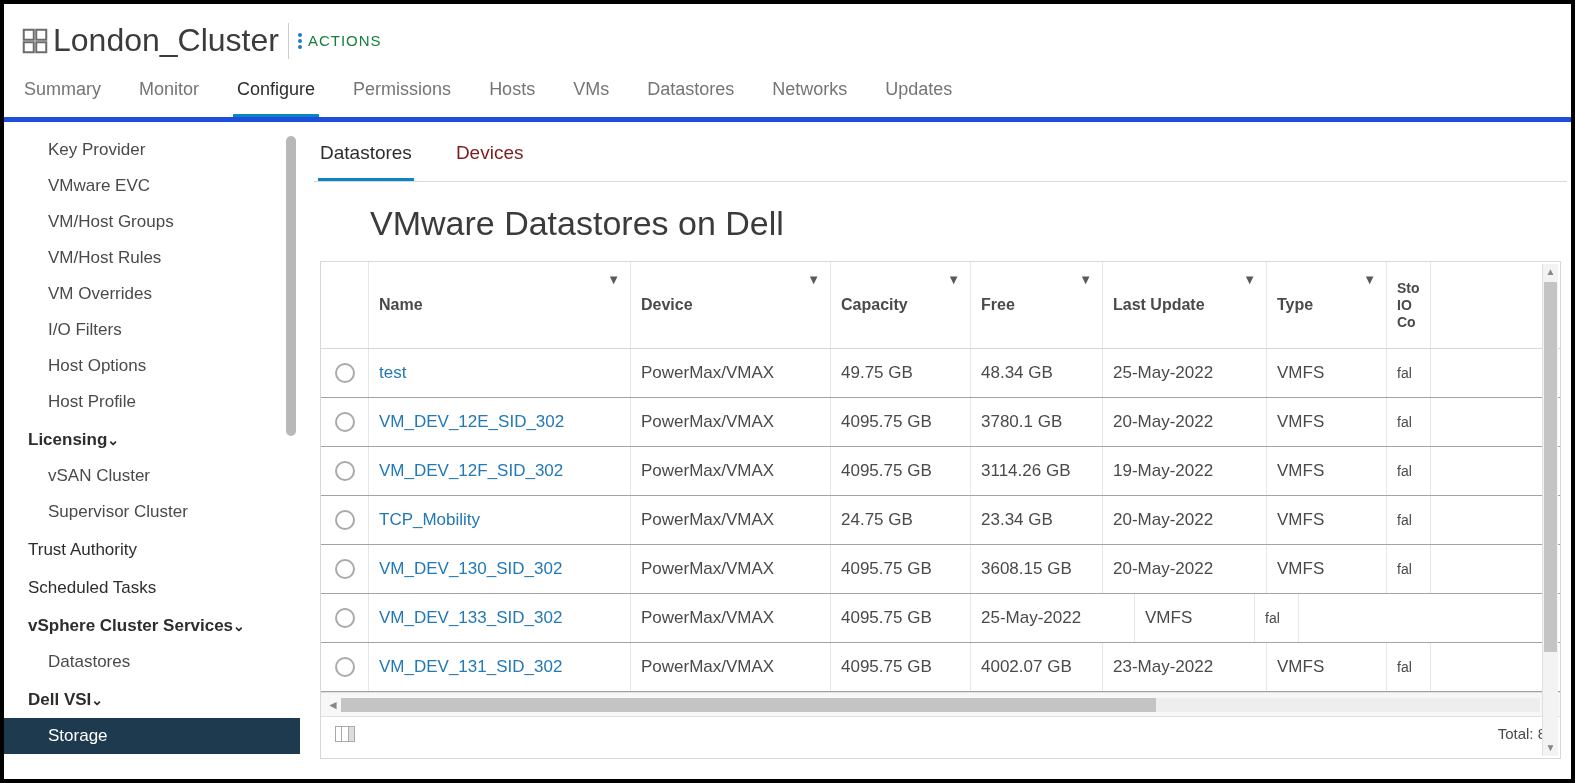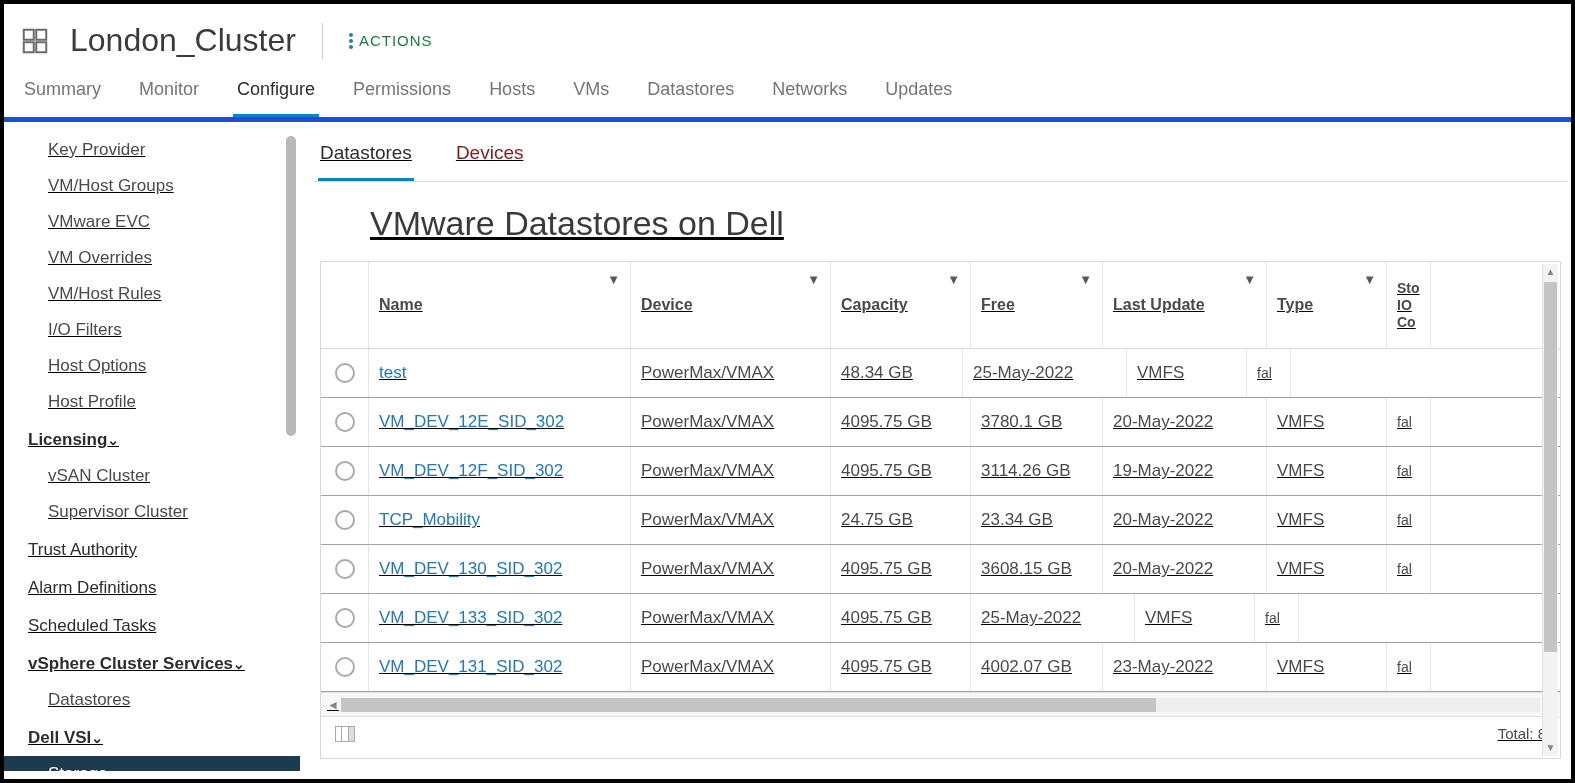--- a/index.html
+++ b/index.html
@@ -1,30 +1,30 @@
 <!DOCTYPE html>
 <html><head>
   <meta charset="utf-8">
   <style>
     * { margin: 0; padding: 0; box-sizing: border-box; font-family: -apple-system, BlinkMacSystemFont, "Segoe UI", Arial, sans-serif; }
     body { background: #fff; border: 4px solid #000; width: 1575px; height: 783px; overflow: hidden; }
     
-    .header { display: flex; align-items: center; padding: 18px 16px 10px 16px; gap: 20px; }
+    .header { display: flex; align-items: center; padding: 18px 16px 10px 16px; gap: 3px; }
     .cluster-icon { display: inline-flex; }
     .cluster-title { font-size: 32px; font-weight: 400; color: #3b3b3b; }
     .header-divider { width: 1px; height: 36px; background: #ccc; margin: 0 6px; }
     .actions-link { color: #15803d; font-size: 15px; letter-spacing: 1px; display: flex; align-items: center; gap: 6px; cursor: pointer; }
     .actions-dots { display: flex; flex-direction: column; gap: 2px; }
     .actions-dots span { width: 4px; height: 4px; background: #1f7fbb; border-radius: 50%; }
     
     .top-tabs { display: flex; gap: 30px; padding: 0 16px; border-bottom: 5px solid #1d4ed8; }
     .top-tab { padding: 10px 4px 14px 4px; font-size: 18px; color: #757575; cursor: pointer; border-bottom: 3px solid transparent; font-weight: 500; }
     .top-tab.active { color: #2d2d2d; border-bottom-color: #0a84c6; }
     
-    .content-area { display: flex; height: calc(100% - 126px); text-decoration: underline; }
+    .content-area { display: flex; height: calc(100% - 126px); }
     
     .sidebar { width: 296px; overflow-y: auto; padding: 10px 0 0 16px; position: relative; }
     .sidebar-scrollbar { position: absolute; right: 4px; top: 14px; width: 10px; height: 300px; background: #b8b8b8; border-radius: 5px; }
     .side-item { padding: 8px 8px 8px 28px; font-size: 17px; color: #4a4a4a; cursor: pointer; }
     .side-section { padding: 10px 8px 8px 8px; font-size: 17px; color: #2d2d2d; font-weight: 600; cursor: pointer; display: flex; justify-content: flex-start; align-items: center; }
     .side-item.selected { background: #1d3a4f; color: #fff; margin-left: -16px; padding-left: 44px; }
     .chev { font-size: 14px; }
     
     .main-panel { flex: 1; padding: 12px 4px 12px 14px; display: flex; flex-direction: column; overflow: hidden; }
     .sub-tabs { display: flex; gap: 40px; border-bottom: 1px solid #d8d8d8; padding-left: 4px; }
@@ -99,35 +99,34 @@
     <div class="top-tab">Hosts</div>
     <div class="top-tab">VMs</div>
     <div class="top-tab">Datastores</div>
     <div class="top-tab">Networks</div>
     <div class="top-tab">Updates</div>
   </div>
 
 <div class="content-area">
   <div class="sidebar" id="sidebar">
     <div class="side-item">Key Provider</div>
+      <div class="side-item">VMware EVC</div>
       <div class="side-item">VM/Host Groups</div>
-      <div class="side-item">VMware EVC</div>
+      <div class="side-item">VM/Host Rules</div>
       <div class="side-item">VM Overrides</div>
-      <div class="side-item">VM/Host Rules</div>
       <div class="side-item">I/O Filters</div>
       <div class="side-item">Host Options</div>
       <div class="side-item">Host Profile</div>
       <div class="side-section">
         <span>Licensing</span>
         <span class="chev">⌄</span>
       </div>
       <div class="side-item">vSAN Cluster</div>
       <div class="side-item">Supervisor Cluster</div>
       <div class="side-section" style="font-weight: 400;">Trust Authority</div>
-      <div class="side-section" style="font-weight: 400;">Alarm Definitions</div>
       <div class="side-section" style="font-weight: 400;">Scheduled Tasks</div>
       <div class="side-section">
         <span>vSphere Cluster Services</span>
         <span class="chev">⌄</span>
       </div>
       <div class="side-item">Datastores</div>
       <div class="side-section">
         <span>Dell VSI</span>
         <span class="chev">⌄</span>
       </div>
@@ -175,20 +174,21 @@
       </div>
       <div class="tbody" id="tbody">
           <div class="trow">
             <div class="td col-radio">
               <div class="radio-circle"></div>
             </div>
             <div class="td col-name link">
               <a>test</a>
             </div>
             <div class="td col-device">PowerMax/VMAX</div>
+            <div class="td col-capacity">49.75 GB</div>
             <div class="td col-free">48.34 GB</div>
             <div class="td col-last">25-May-2022</div>
             <div class="td col-type">VMFS</div>
             <div class="td col-extra">fal</div>
           </div>
           <div class="trow">
             <div class="td col-radio">
               <div class="radio-circle"></div>
             </div>
             <div class="td col-name link">

